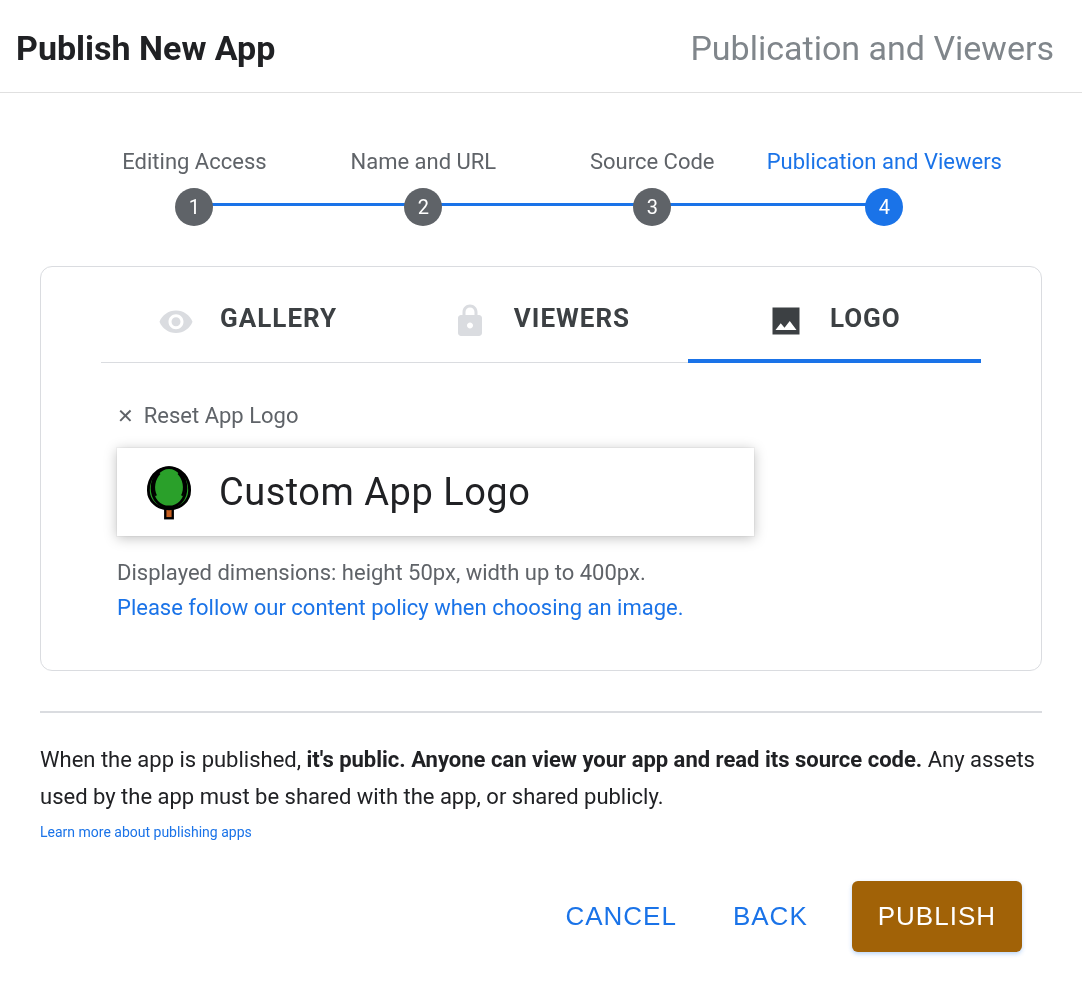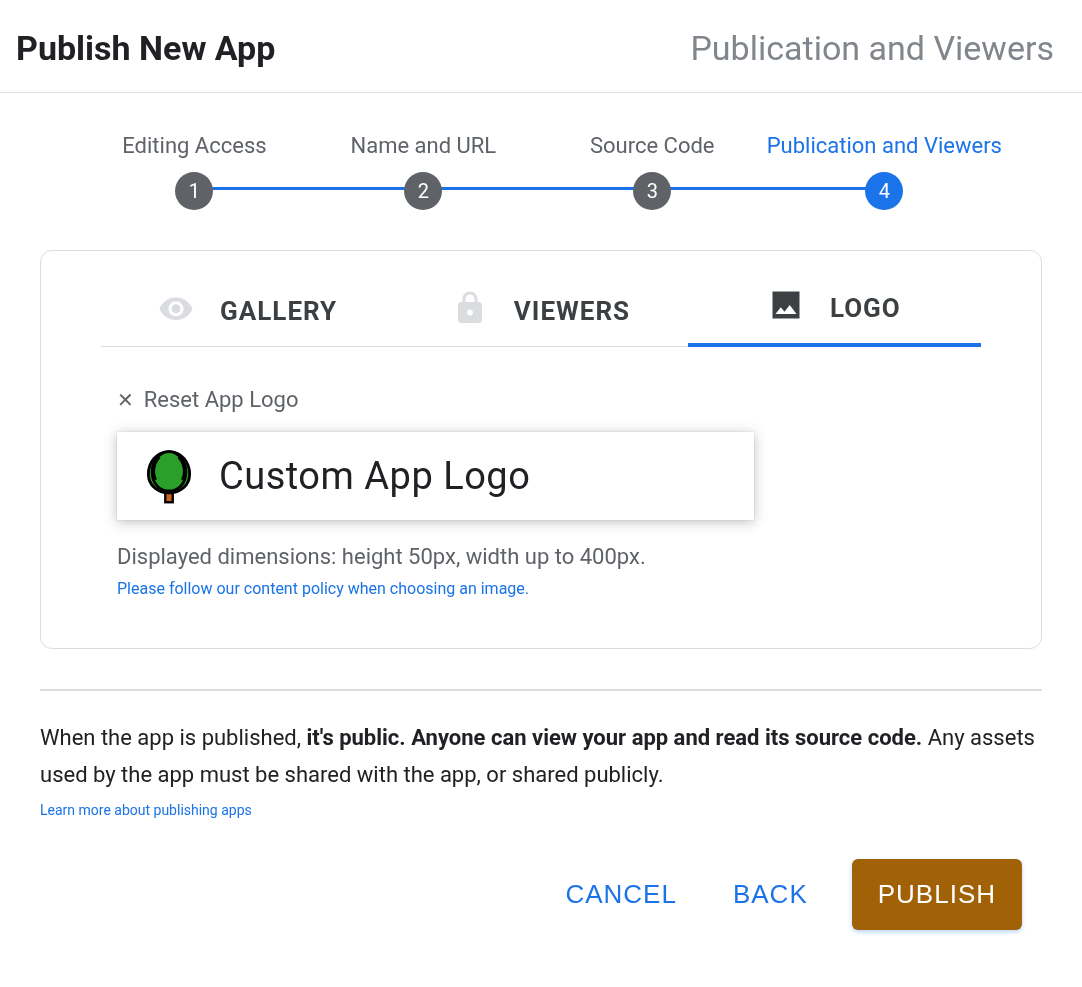--- a/index.html
+++ b/index.html
@@ -29,21 +29,21 @@
     color: #80868b;
   }
   .content {
     padding: 40px 40px 20px 40px;
   }
   .stepper {
     display: flex;
     justify-content: space-between;
     align-items: flex-start;
     position: relative;
-    margin: 0 40px 40px 40px;
+    margin: 16px 40px 40px 40px;
   }
   .step {
     display: flex;
     flex-direction: column;
     align-items: center;
     flex: 1;
     position: relative;
   }
   .step-label {
     font-size: 22px;
@@ -90,21 +90,21 @@
     margin-bottom: 40px;
   }
   .tabs {
     display: flex;
     border-bottom: 1px solid #dadce0;
     margin: 0 20px;
   }
   .tab {
     flex: 1;
     display: flex;
-    align-items: flex-end;
+    align-items: flex-start;
     justify-content: center;
     gap: 26px;
     padding: 10px 0 20px 0;
     cursor: pointer;
     position: relative;
   }
   .tab-label {
     font-size: 26px;
     font-weight: 700;
     letter-spacing: 1px;
@@ -161,21 +161,21 @@
     font-weight: 400;
     color: #202124;
     letter-spacing: 0.5px;
   }
   .dim-text {
     font-size: 22px;
     color: #5f6368;
     margin-bottom: 10px;
   }
   .policy-link {
-    font-size: 16px;
+    font-size: 22px;
     color: #1a73e8;
     cursor: pointer;
   }
 
   .divider {
     border: none;
     border-top: 2px solid #dadce0;
     margin: 0 0 28px 0;
   }
   .publish-text {

